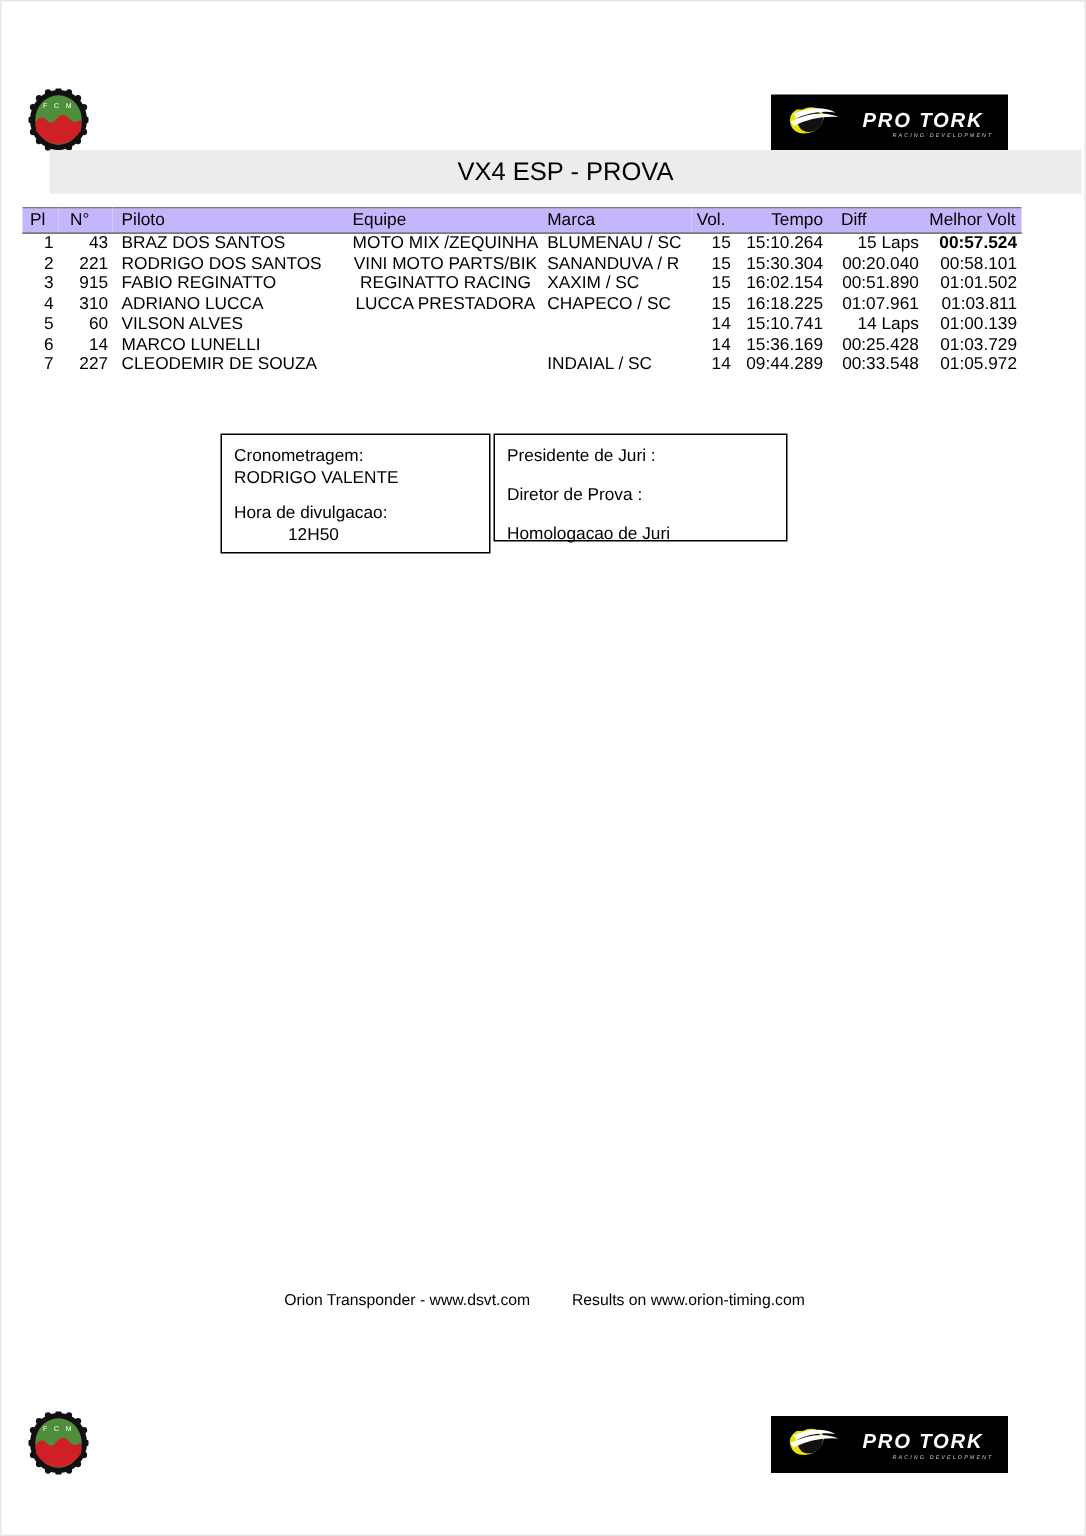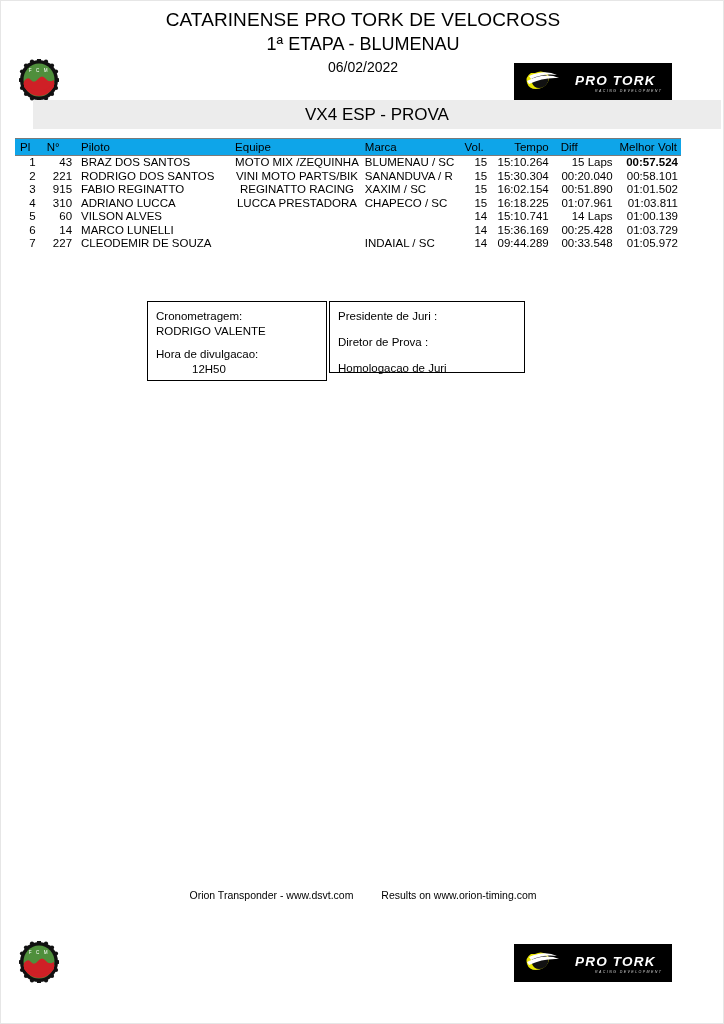--- a/index.html
+++ b/index.html
@@ -43,21 +43,21 @@
   }
   .classbar span{font-size:17px;}
 
   
   .results{
     position:absolute;left:14px;top:137px;width:666px;
     border-collapse:collapse;
     font-size:11.5px;
   }
   .results thead th{
-    background:#0ea5e9;
+    background:#c4b5fd;
     border-top:1px solid #7a7a7a;
     border-bottom:1px solid #7a7a7a;
     font-weight:normal;
     padding:1px 3px 2px 3px;
     white-space:nowrap;
     height:13px;
   }
   .results tbody td{
     padding:0 3px;
     height:13.5px;
@@ -87,59 +87,53 @@
   .bestlap{font-weight:bold;}
 
   
   .bestnote{
     position:absolute;left:84px;top:258px;
     font-size:8.5px;letter-spacing:.1px;white-space:nowrap;
   }
   .bestnote span{margin-right:4px;}
 
   
-  .sigwrap{position:absolute;left:146px;top:300px;display:flex;}
+  .sigwrap{position:absolute;left:146px;top:288px;display:flex;}
   .sigbox{
     border:1px solid #000;
     box-sizing:border-box;
     padding:7px 8px 6px 8px;
     font-size:11.5px;
     line-height:15px;
   }
   .sigbox.left{width:180px;height:80px;}
   .sigbox.right{width:196px;height:72px;margin-left:2px;}
   .sig-indent{padding-left:36px;}
   .sig-gap{height:8px;}
   .sigbox.right div{margin-bottom:11px;}
   .sigbox.right div:last-child{margin-bottom:0;}
 
   
   .footer{
     position:absolute;left:0;top:860px;width:724px;text-align:center;
     font-size:10.5px;
-    margin-top:28px;
   }
   .footer .sp{display:inline-block;width:22px;}
 
   .fcm-logo-bottom{position:absolute;left:18px;top:940px;width:40px;height:42px;}
   .protork-bottom{
     position:absolute;left:513px;top:943px;width:158px;height:38px;
     background:#000;display:flex;align-items:center;justify-content:center;
   }
 </style>
 </head>
 <body>
 
 <div class="page">
 
-  <div class="title-block">
-    <div class="title1">CATARINENSE PRO TORK DE VELOCROSS</div>
-    <div class="title2">1ª ETAPA - BLUMENAU</div>
-    <div class="title3">06/02/2022</div>
-  </div>
 
   <div class="fcm-logo">
     <svg width="40" height="42" viewBox="0 0 40 42">
       <g>
         <ellipse cx="20" cy="21" rx="19" ry="20" fill="#111"></ellipse>
         <g fill="#111">
           <circle cx="20" cy="1.2" r="2.1"></circle>
             <circle cx="27" cy="2.6" r="2.1"></circle>
           <circle cx="33" cy="6.5" r="2.1"></circle>
             <circle cx="37" cy="12.5" r="2.1"></circle>

